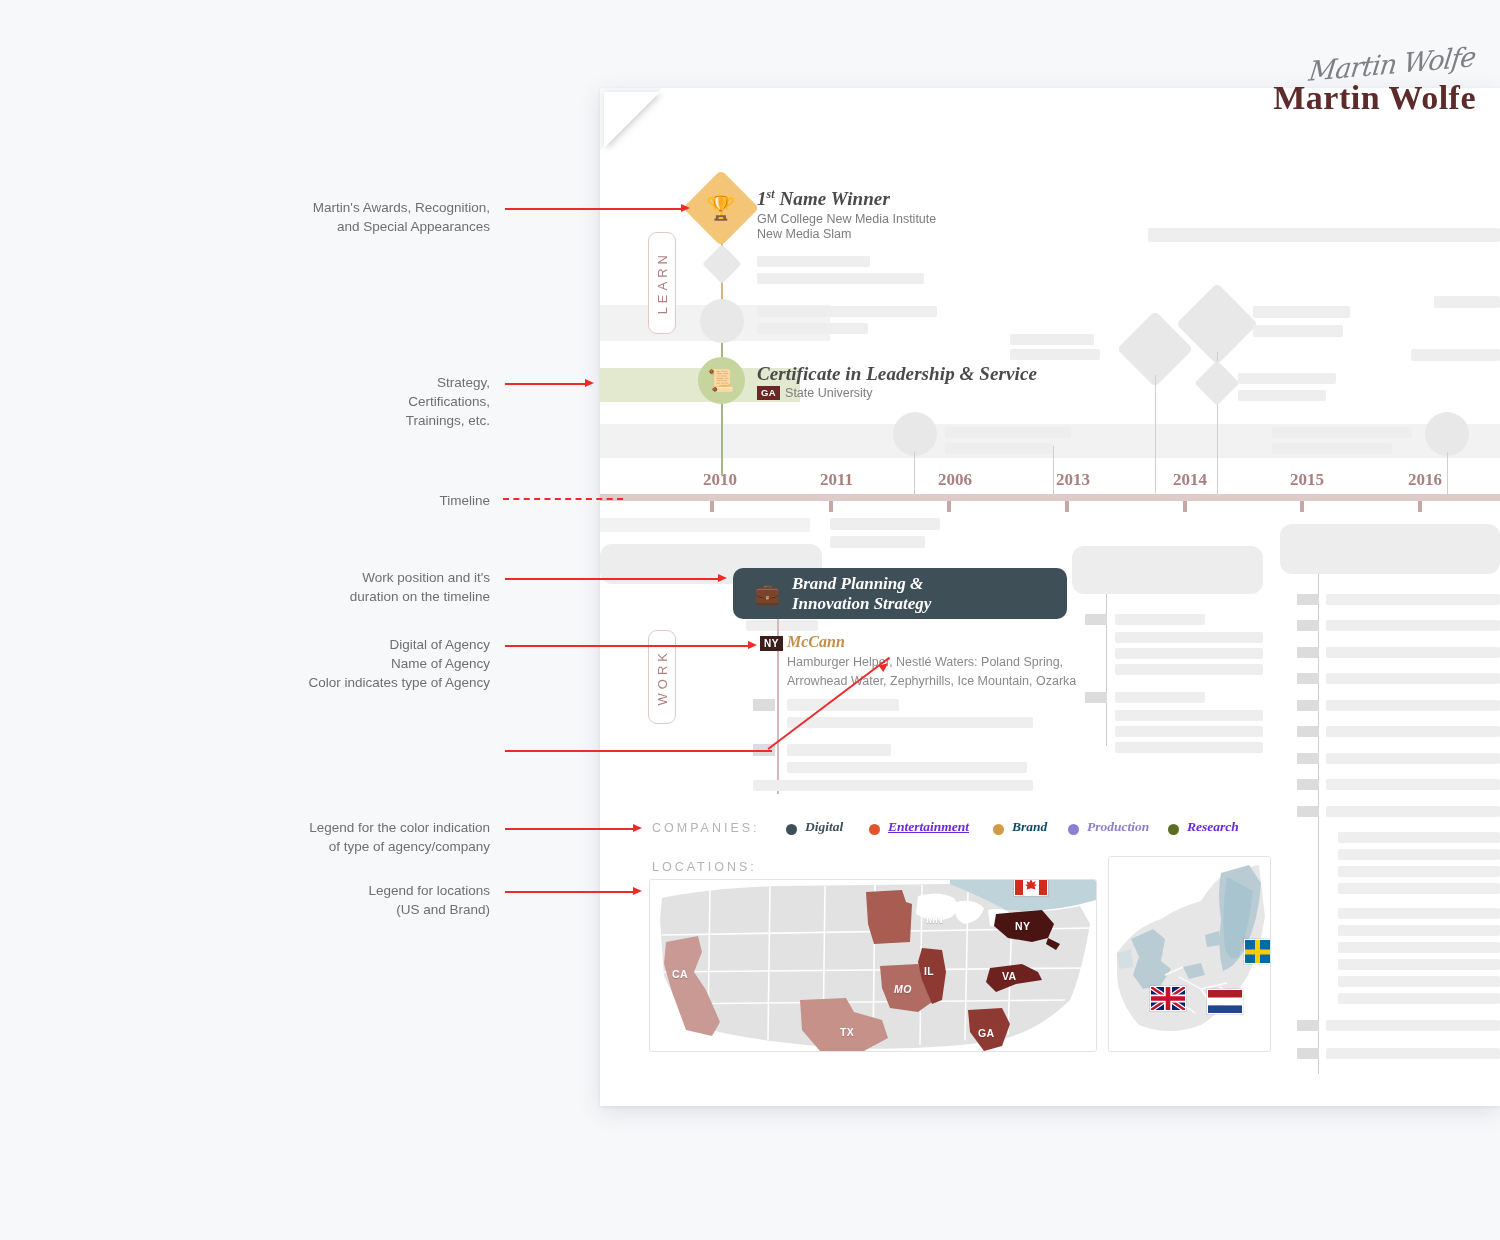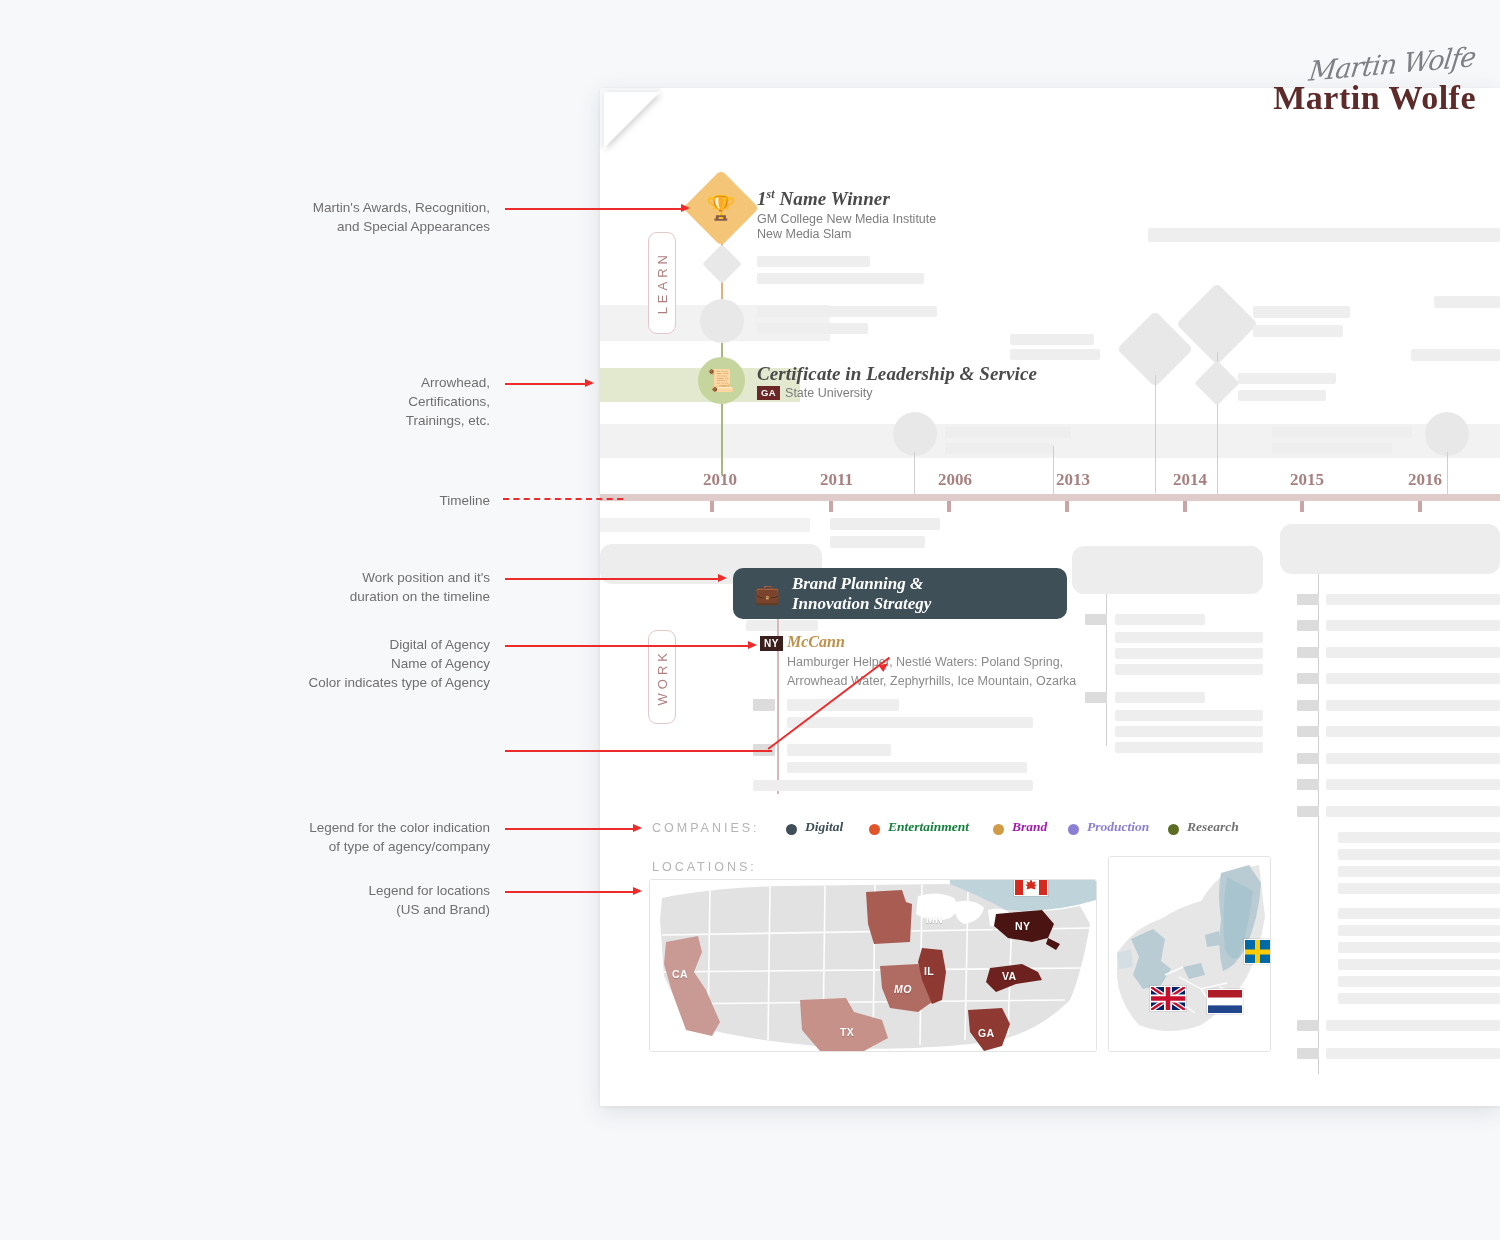--- a/index.html
+++ b/index.html
@@ -333,33 +333,33 @@
   <div class="ph tag" style="left:1297px;top:1048px;width:22px;height:11px;"></div>
   <div class="ph" style="left:1326px;top:1048px;width:174px;height:11px;"></div>
 
   <div class="lgd-label" style="left:652px;top:821px;">COMPANIES:</div>
   <div class="lgd-item" style="left:786px;top:819px;">
     <span class="lgd-dot" style="background:#3e4f58;"></span>
     <span class="lgd-text" style="color:#3e4f58;">Digital</span>
   </div>
   <div class="lgd-item" style="left:869px;top:819px;">
     <span class="lgd-dot" style="background:#e2542a;"></span>
-    <span class="lgd-text" style="color:#15803d;">Entertainment</span>
+    <span class="lgd-text" style="color:#6d28d9;text-decoration:underline;">Entertainment</span>
   </div>
   <div class="lgd-item" style="left:993px;top:819px;">
     <span class="lgd-dot" style="background:#cf9b45;"></span>
-    <span class="lgd-text" style="color:#a21caf;">Brand</span>
+    <span class="lgd-text" style="color:#0c4a6e;">Brand</span>
   </div>
   <div class="lgd-item" style="left:1068px;top:819px;">
     <span class="lgd-dot" style="background:#8b7fd4;"></span>
     <span class="lgd-text" style="color:#8b7fd4;">Production</span>
   </div>
   <div class="lgd-item" style="left:1168px;top:819px;">
     <span class="lgd-dot" style="background:#5d6d23;"></span>
-    <span class="lgd-text" style="color:#737373;">Research</span>
+    <span class="lgd-text" style="color:#6d28d9;">Research</span>
   </div>
 
   <div class="lgd-label" style="left:652px;top:860px;">LOCATIONS:</div>
 
   <div class="mapbox" style="left:649px;top:879px;width:446px;height:171px;">
     <svg viewBox="0 0 446 171" width="446" height="171">
       <rect x="0" y="0" width="446" height="171" fill="#ffffff"></rect>
 
       <path d="M300 0 L446 0 L446 20 Q400 34 352 30 Q318 26 300 10 Z" fill="#a8c4ce" opacity="0.75"></path>
 
@@ -471,21 +471,21 @@
   </div>
 
   <div class="anno" style="left:150px;top:198px;width:340px;">
     <div>Martin's Awards, Recognition,</div>
     <div>and Special Appearances</div>
   </div>
   <div class="aline" style="left:505px;top:208px;width:178px;"></div>
   <div class="arrow" style="left:681px;top:204px;"></div>
 
   <div class="anno" style="left:150px;top:373px;width:340px;">
-    <div>Arrowhead,</div>
+    <div>Strategy,</div>
     <div>Certifications,</div>
     <div>Trainings, etc.</div>
   </div>
   <div class="aline" style="left:505px;top:383px;width:82px;"></div>
   <div class="arrow" style="left:585px;top:379px;"></div>
 
   <div class="anno" style="left:330px;top:491px;width:160px;">
     <div>Timeline</div>
   </div>
   <div class="adash" style="left:503px;top:498px;width:120px;"></div>

